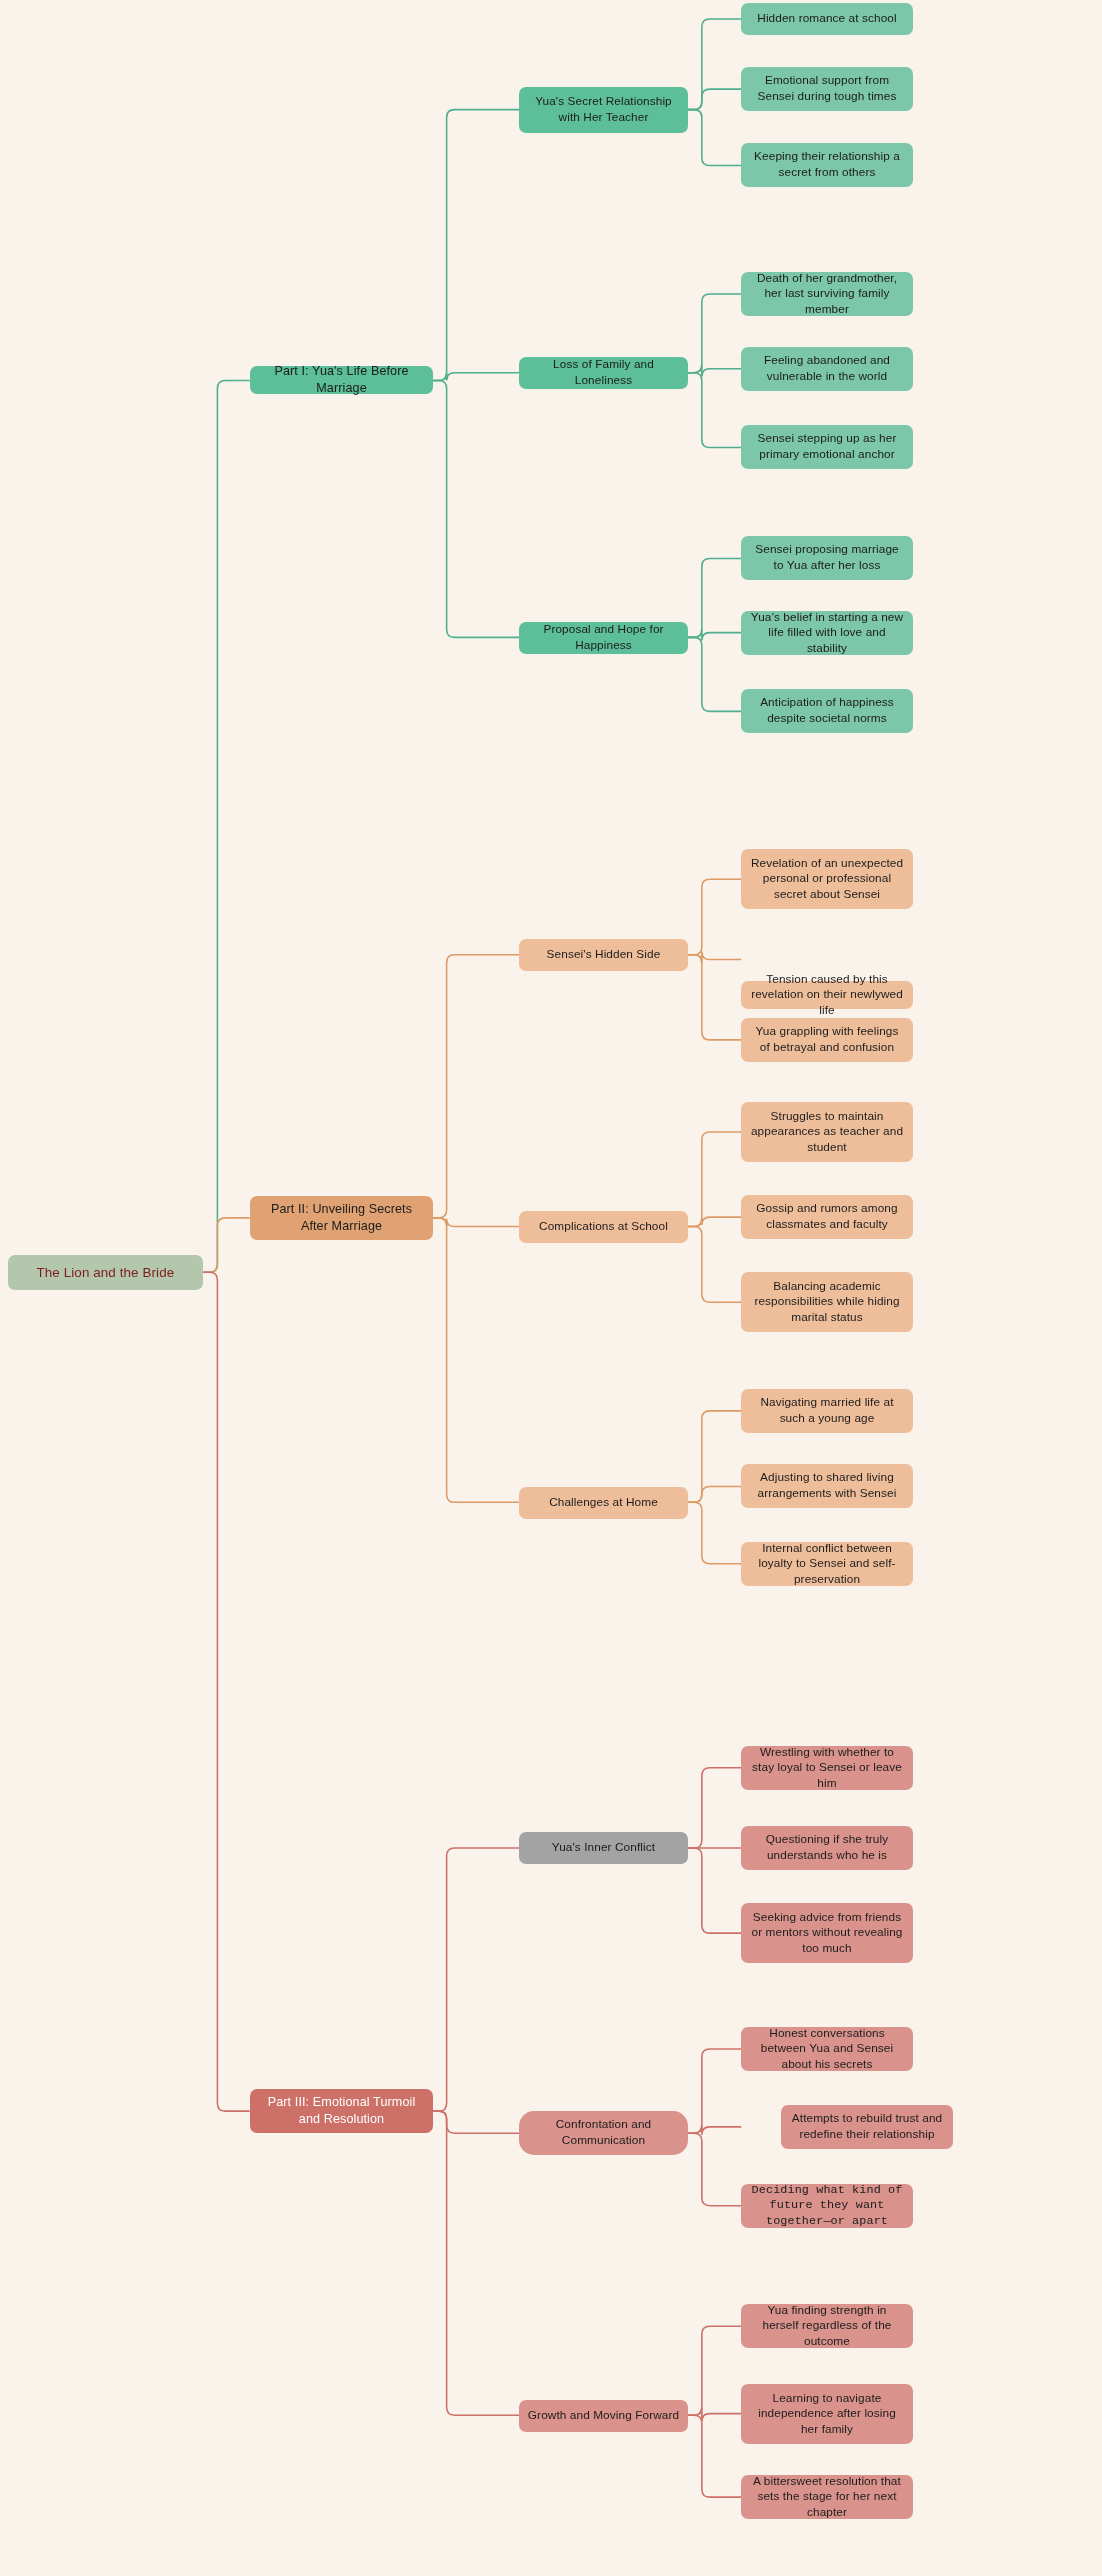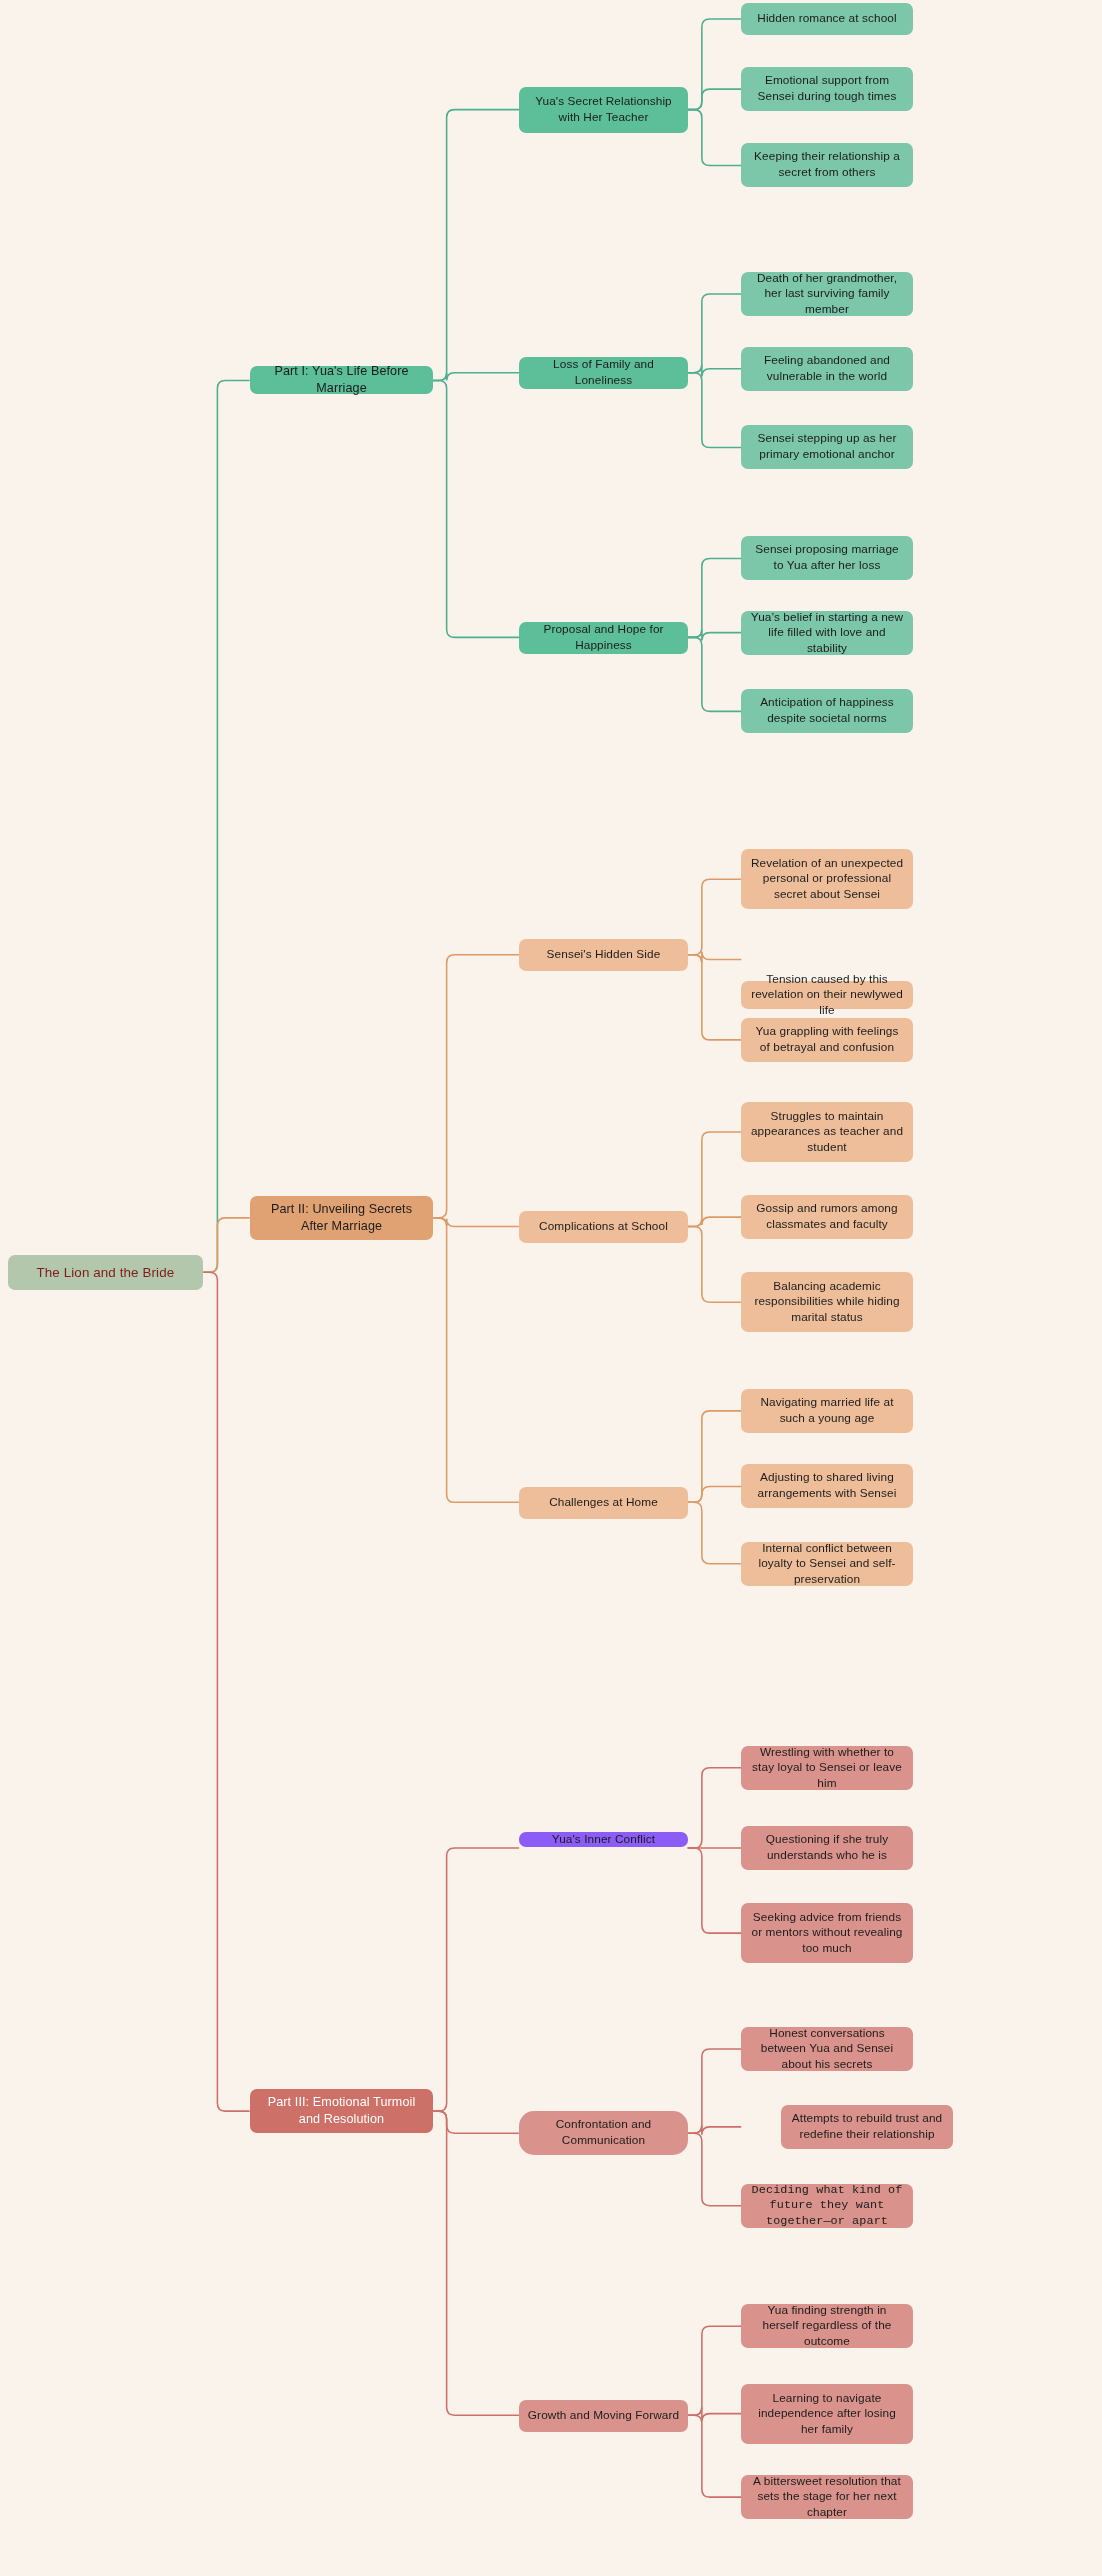--- a/index.html
+++ b/index.html
@@ -153,21 +153,21 @@
     </div>
     <div class="node-box node-l3" style="left: 741px; top: 1464px; width: 172px; height: 44px; background: rgb(238, 190, 155);">
       <span>Adjusting to shared living arrangements with Sensei</span>
     </div>
     <div class="node-box node-l3" style="left: 741px; top: 1542px; width: 172px; height: 44px; background: rgb(238, 190, 155);">
       <span>Internal conflict between loyalty to Sensei and self-preservation</span>
     </div>
     <div class="node-box node-l1" style="left: 250px; top: 2089px; width: 183px; height: 44px; background: rgb(205, 112, 104); color: rgb(255, 255, 255);">
       <span>Part III: Emotional Turmoil and Resolution</span>
     </div>
-    <div class="node-box node-l2" style="left: 519px; top: 1832px; width: 169px; height: 15px; background: #8b5cf6;">
+    <div class="node-box node-l2" style="left: 519px; top: 1832px; width: 169px; height: 32px; background: #a3a3a3;">
       <span>Yua's Inner Conflict</span>
     </div>
     <div class="node-box node-l3" style="left: 741px; top: 1746px; width: 172px; height: 44px; background: rgb(217, 147, 140);">
       <span>Wrestling with whether to stay loyal to Sensei or leave him</span>
     </div>
     <div class="node-box node-l3" style="left: 741px; top: 1826px; width: 172px; height: 44px; background: rgb(217, 147, 140);">
       <span>Questioning if she truly understands who he is</span>
     </div>
     <div class="node-box node-l3" style="left: 741px; top: 1903px; width: 172px; height: 60px; background: rgb(217, 147, 140);">
       <span>Seeking advice from friends or mentors without revealing too much</span>

